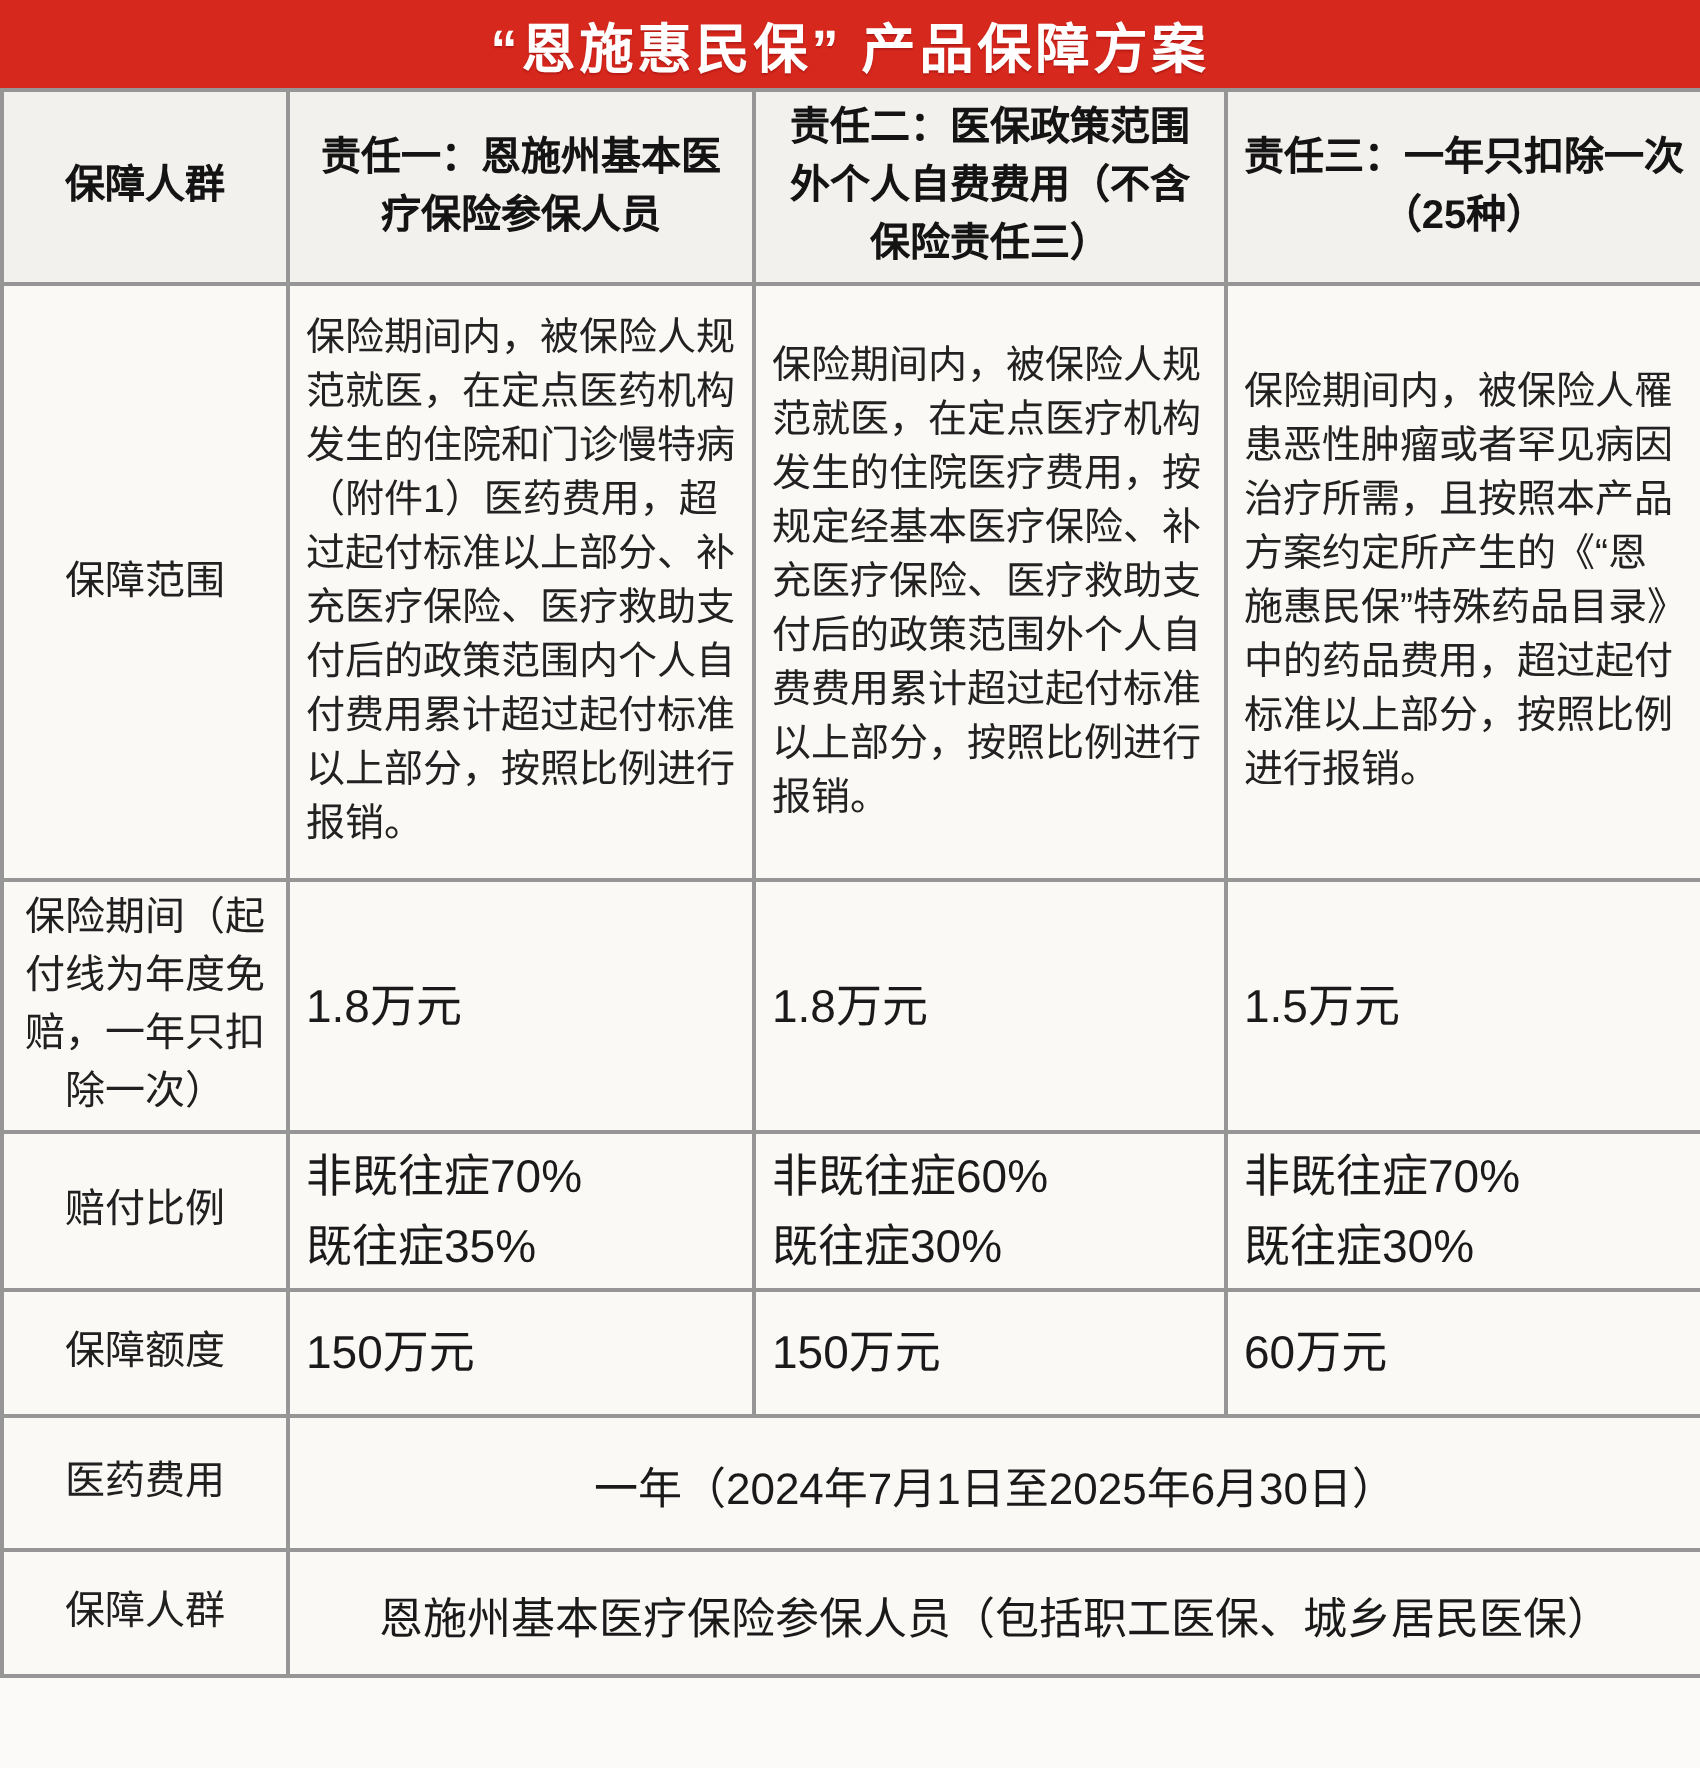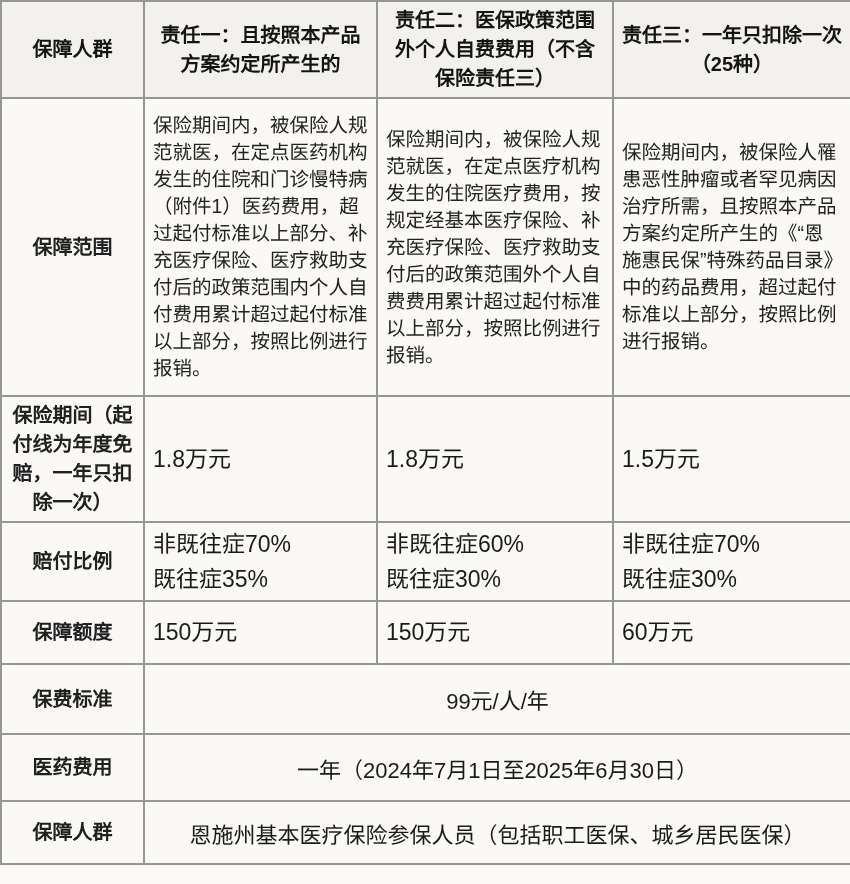--- a/index.html
+++ b/index.html
@@ -59,21 +59,20 @@
     color: #141414;
   }
   th.corner {
     font-size: 21px;
   }
   td.row-label {
     text-align: center;
     font-size: 20px;
     line-height: 1.45;
     color: #202020;
-    font-weight: bold;
   }
   td.scope-cell {
     font-size: 19.5px;
     line-height: 27px;
     text-align: left;
     padding: 6px 8px;
     color: #222222;
   }
   td.value-cell {
     text-align: left;
@@ -86,33 +85,36 @@
     text-align: center;
     font-size: 22px;
     color: #1a1a1a;
   }
 </style>
 </head>
 <body>
 
 <div class="poster">
 
+  <div class="title-bar">
+    <div class="title">“恩施惠民保” 产品保障方案</div>
+  </div>
 
   <table class="plan">
     <colgroup>
       <col class="c-label">
         <col class="c-duty1">
         <col class="c-duty2">
         <col class="c-duty3">
     </colgroup>
 
     <tbody>
         <tr class="header-row" style="height:96px;">
       <th class="corner">保障人群</th>
-      <th>责任一：且按照本产品方案约定所产生的</th>
+      <th>责任一：恩施州基本医疗保险参保人员</th>
       <th>责任二：医保政策范围外个人自费费用（不含保险责任三）</th>
       <th>责任三：一年只扣除一次（25种）</th>
     </tr>
 
     <tr style="height:298px;">
       <td class="row-label">保障范围</td>
       <td class="scope-cell">保险期间内，被保险人规范就医，在定点医药机构发生的住院和门诊慢特病（附件1）医药费用，超过起付标准以上部分、补充医疗保险、医疗救助支付后的政策范围内个人自付费用累计超过起付标准以上部分，按照比例进行报销。</td>
       <td class="scope-cell">保险期间内，被保险人规范就医，在定点医疗机构发生的住院医疗费用，按规定经基本医疗保险、补充医疗保险、医疗救助支付后的政策范围外个人自费费用累计超过起付标准以上部分，按照比例进行报销。</td>
       <td class="scope-cell">保险期间内，被保险人罹患恶性肿瘤或者罕见病因治疗所需，且按照本产品方案约定所产生的《“恩施惠民保”特殊药品目录》中的药品费用，超过起付标准以上部分，按照比例进行报销。</td>
     </tr>
@@ -134,24 +136,20 @@
 既往症30%</td>
     </tr>
 
     <tr style="height:63px;">
       <td class="row-label">保障额度</td>
       <td class="value-cell">150万元</td>
       <td class="value-cell">150万元</td>
       <td class="value-cell">60万元</td>
     </tr>
 
-    <tr style="height:70px;">
-      <td class="row-label">保费标准</td>
-      <td class="span-cell" colspan="3">99元/人/年</td>
-    </tr>
 
     <tr style="height:67px;">
       <td class="row-label">医药费用</td>
       <td class="span-cell" colspan="3">一年（2024年7月1日至2025年6月30日）</td>
     </tr>
 
     <tr style="height:63px;">
       <td class="row-label">保障人群</td>
       <td class="span-cell" colspan="3">恩施州基本医疗保险参保人员（包括职工医保、城乡居民医保）</td>
     </tr>

